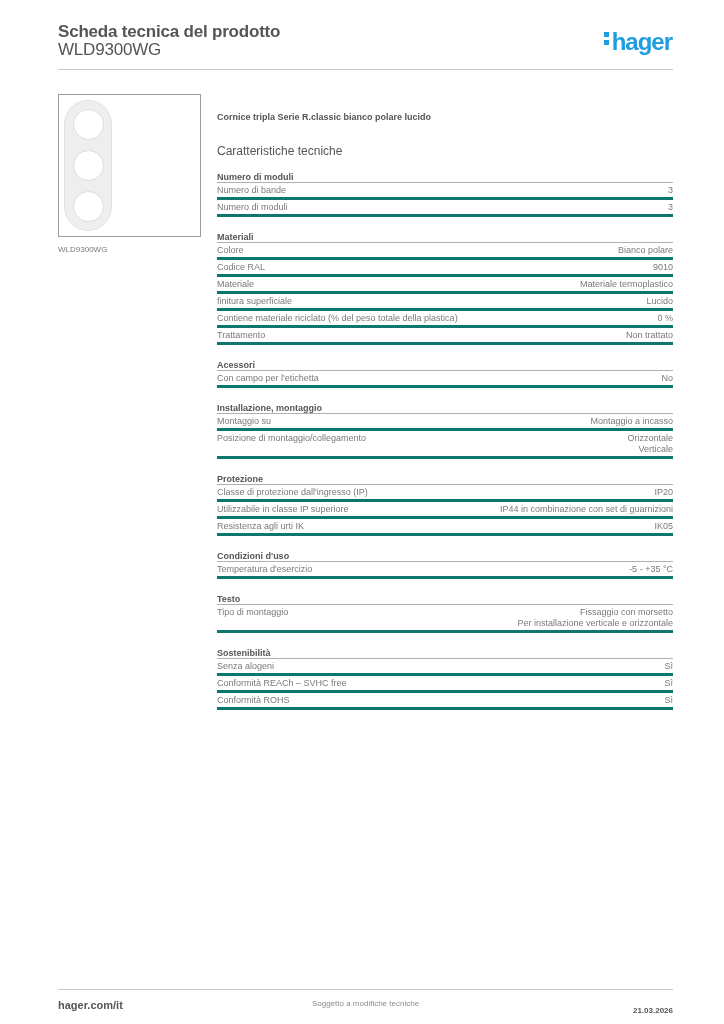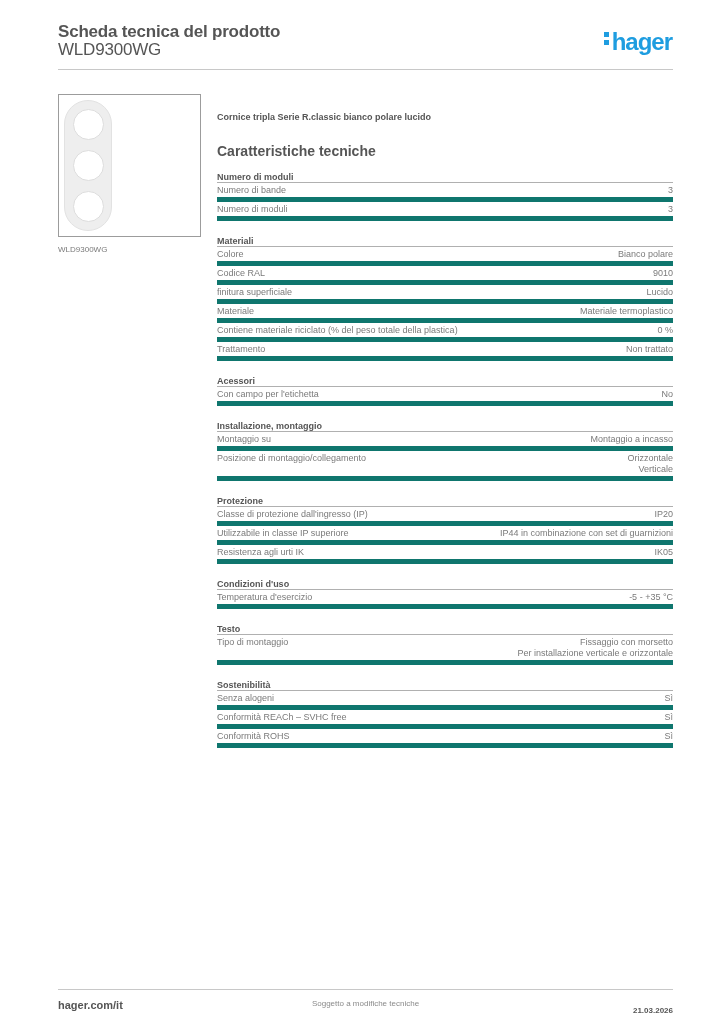--- a/index.html
+++ b/index.html
@@ -111,22 +111,22 @@
     }
     .product-name {
       font-size: 9px;
       font-weight: bold;
       color: #555555;
       height: 11px;
       line-height: 11px;
     }
     .specs-title {
       margin-top: 23px;
-      font-size: 14px;
-      font-weight: bold;
+      font-size: 12px;
+      font-weight: normal;
       color: #555555;
       height: 11px;
       line-height: 11px;
     }
     .section {
       margin-top: 14px;
     }
     .section-title {
       font-size: 9px;
       font-weight: bold;
@@ -136,21 +136,21 @@
       border-bottom: 1px solid #b0b0b0;
     }
     .row {
       display: flex;
       justify-content: space-between;
       font-size: 9px;
       color: #7a7a7a;
       line-height: 11px;
       padding-top: 2px;
       padding-bottom: 1px;
-      border-bottom: 5px solid #0f766e;
+      border-bottom: 3px solid #0f766e;
     }
     .row .label { white-space: nowrap; }
     .row .value {
       text-align: right;
       white-space: nowrap;
     }
     .row .value span { display: block; }
 
     .footer {
       position: absolute;
@@ -235,29 +235,29 @@
               <span>Bianco polare</span>
             </div>
           </div>
           <div class="row">
             <div class="label">Codice RAL</div>
             <div class="value">
               <span>9010</span>
             </div>
           </div>
           <div class="row">
+            <div class="label">Materiale</div>
+            <div class="value">
+              <span>Materiale termoplastico</span>
+            </div>
+          </div>
+          <div class="row">
             <div class="label">finitura superficiale</div>
             <div class="value">
               <span>Lucido</span>
-            </div>
-          </div>
-          <div class="row">
-            <div class="label">Materiale</div>
-            <div class="value">
-              <span>Materiale termoplastico</span>
             </div>
           </div>
           <div class="row">
             <div class="label">Contiene materiale riciclato (% del peso totale della plastica)</div>
             <div class="value">
               <span>0 %</span>
             </div>
           </div>
           <div class="row">
             <div class="label">Trattamento</div>

